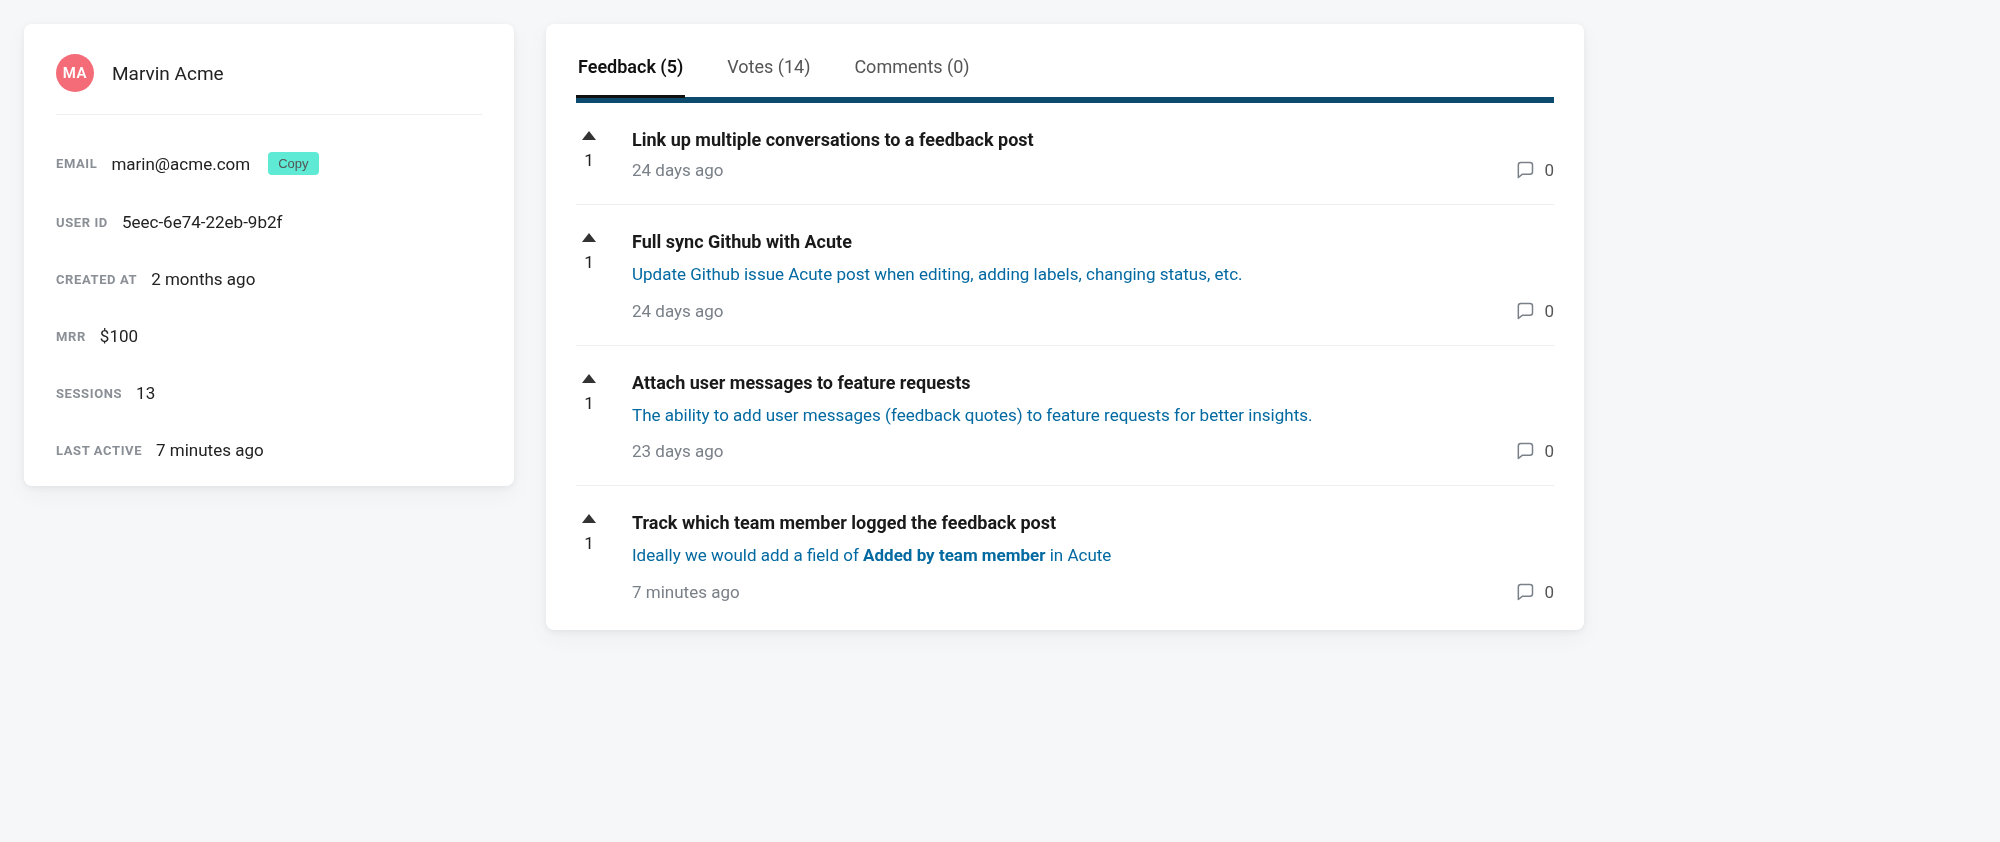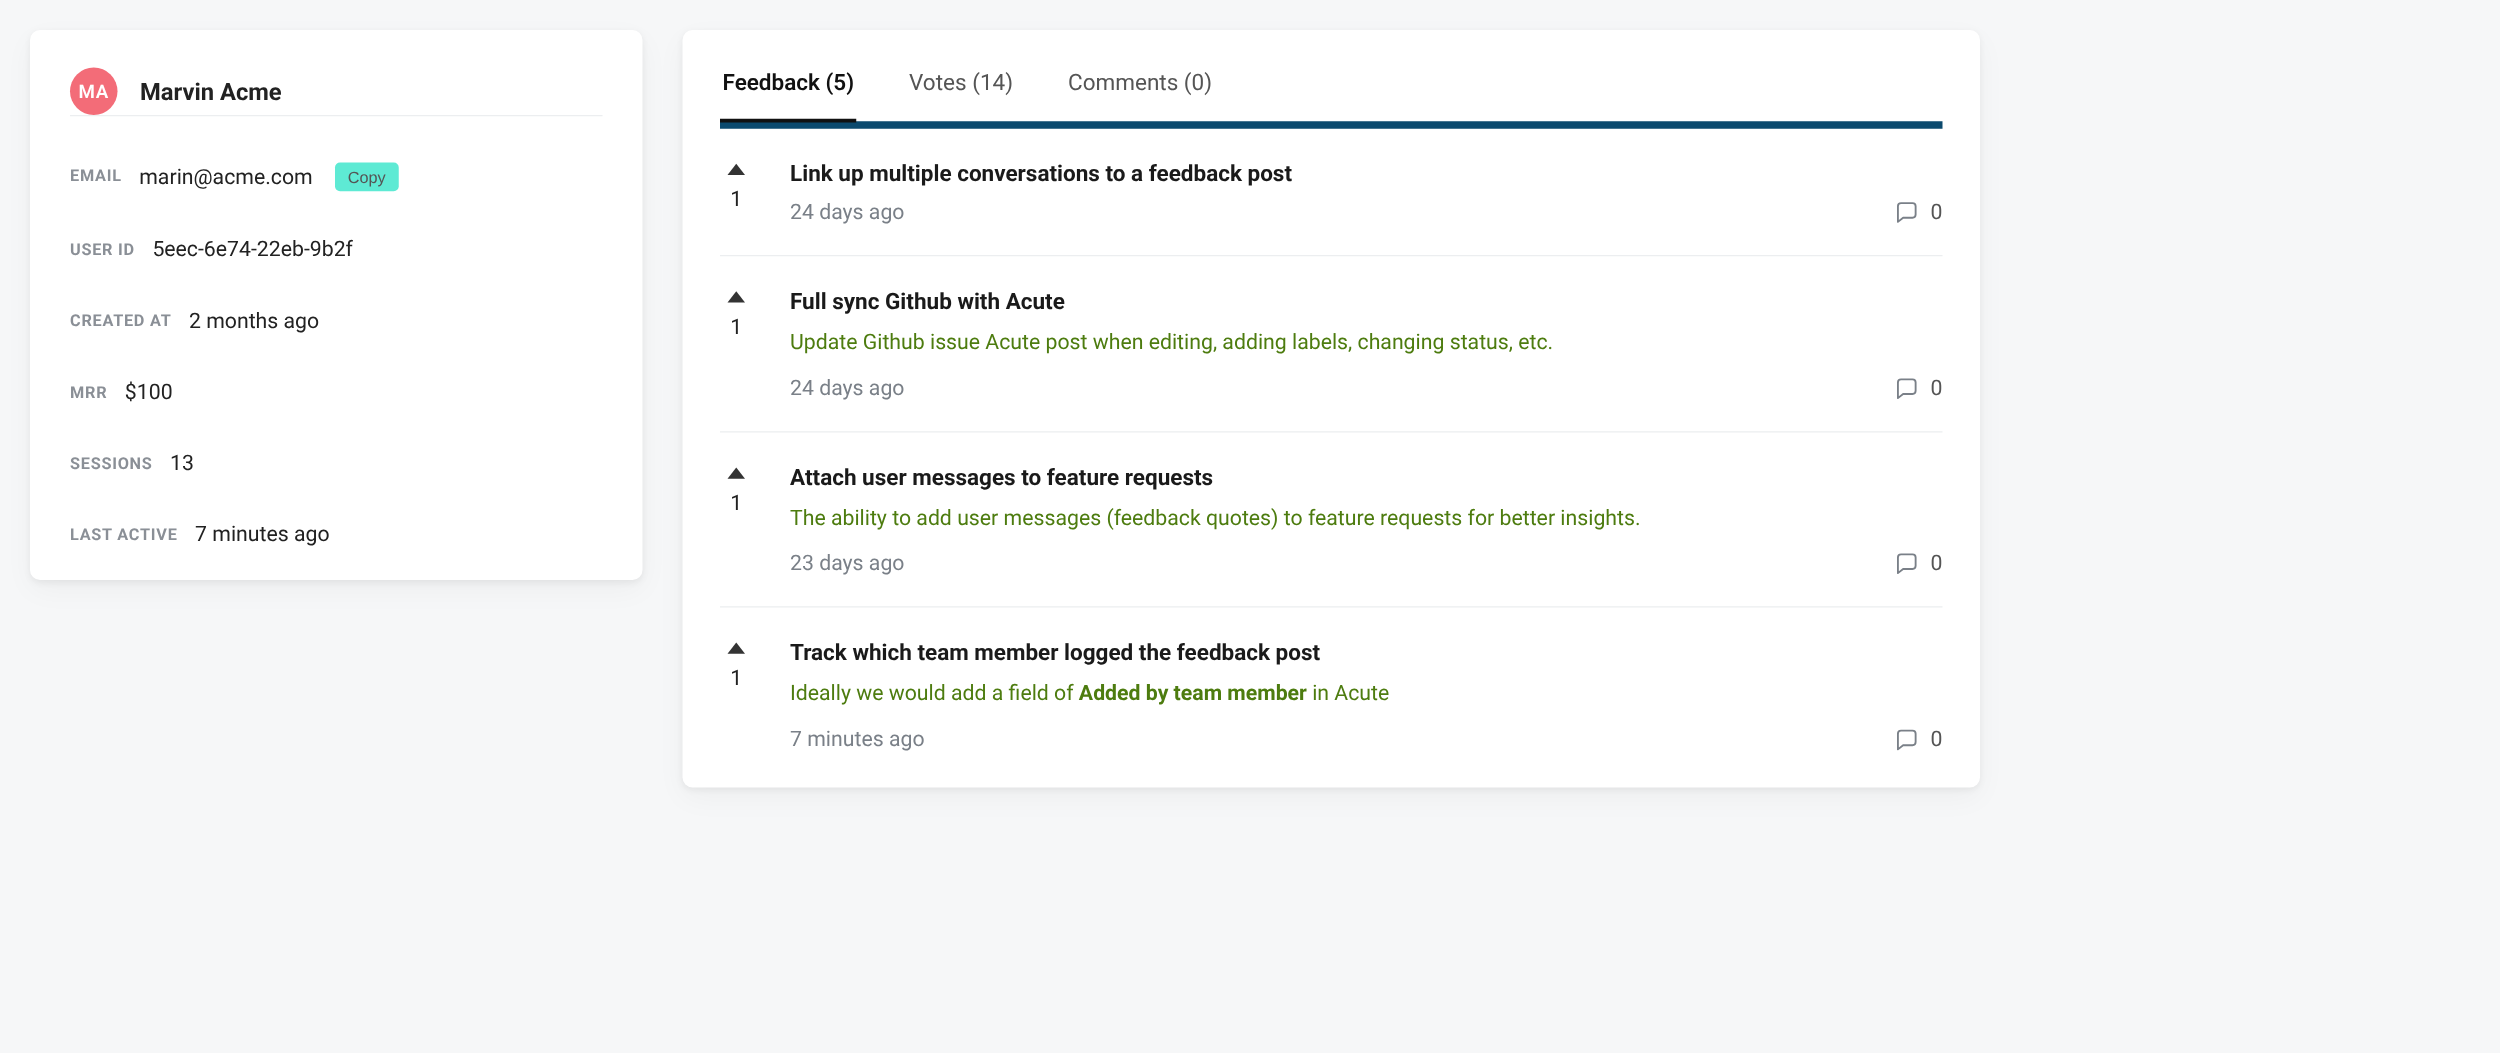--- a/index.html
+++ b/index.html
@@ -25,39 +25,40 @@
   
   .profile-card {
     width: 490px;
     padding: 30px 32px 26px 32px;
     flex-shrink: 0;
   }
   .profile-header {
     display: flex;
     align-items: center;
     gap: 18px;
+    padding-bottom: 22px;
     border-bottom: 1px solid #eceef0;
     margin-bottom: 22px;
   }
   .avatar {
     width: 38px;
     height: 38px;
     border-radius: 50%;
     background: #f36c78;
     color: #fff;
     font-weight: 600;
     font-size: 15px;
     display: flex;
     align-items: center;
     justify-content: center;
     letter-spacing: 0.5px;
   }
   .profile-name {
     font-size: 19px;
-    font-weight: 700;
+    font-weight: 400;
     color: #222;
   }
   .field {
     display: flex;
     align-items: center;
     gap: 14px;
     margin-bottom: 28px;
     margin-top: 37px;
   }
   .field:last-child { margin-bottom: 0; }
@@ -140,21 +141,21 @@
     min-width: 0;
   }
   .fb-title {
     font-size: 18px;
     font-weight: 700;
     color: #1a1a1a;
     margin-bottom: 10px;
   }
   .fb-desc {
     font-size: 17px;
-    color: #4d7c0f;
+    color: #0369a1;
     margin-bottom: 14px;
     line-height: 1.45;
   }
   .fb-desc strong { font-weight: 700; }
   .bottom-row {
     display: flex;
     align-items: center;
     justify-content: space-between;
     text-align: right;
   }

